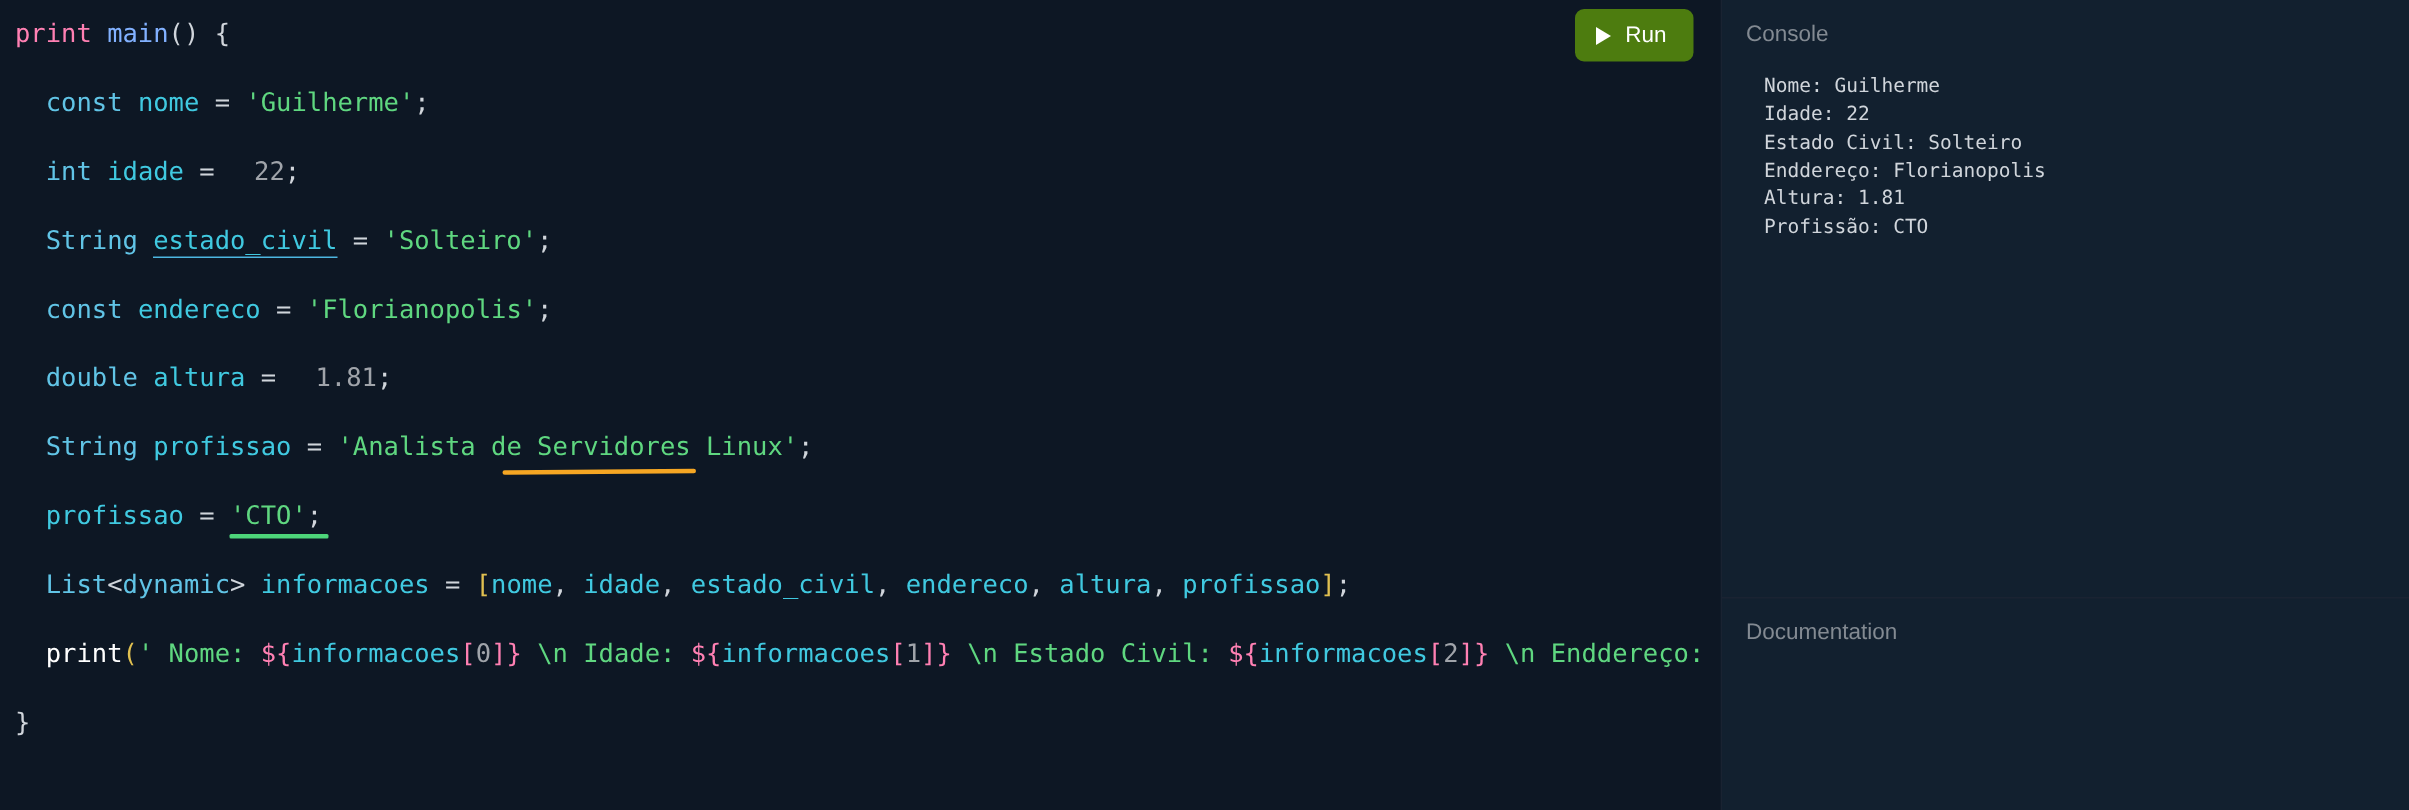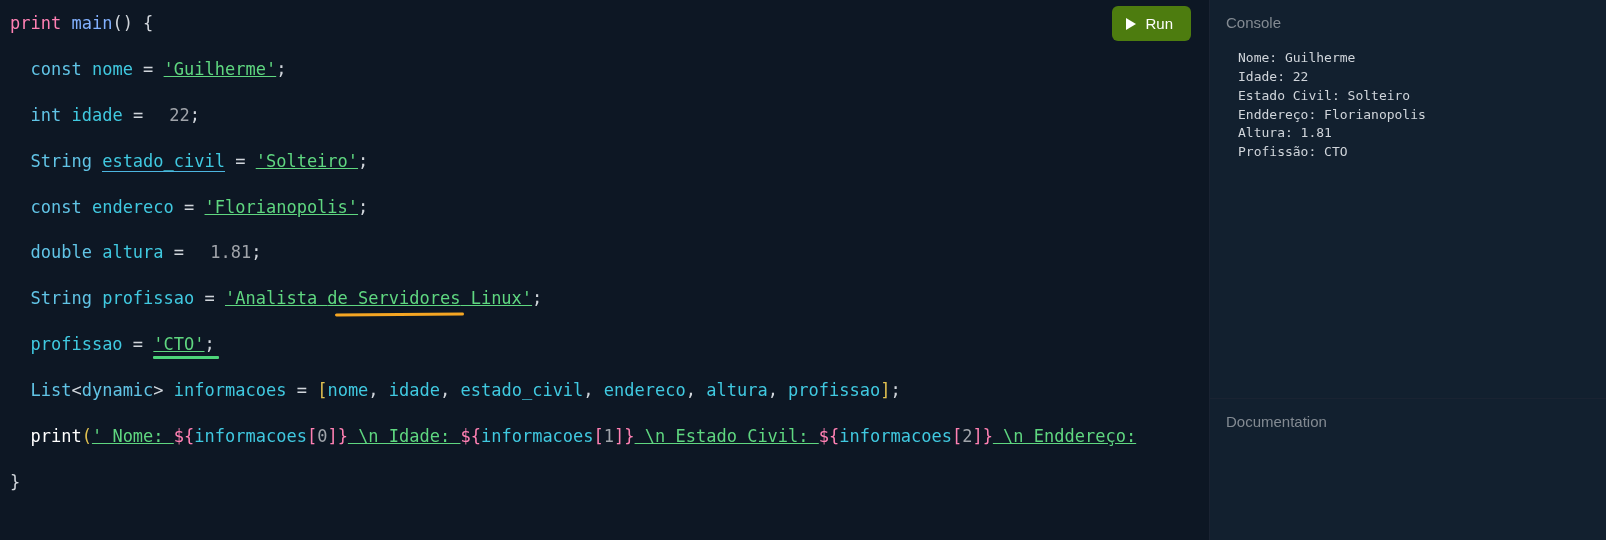--- a/index.html
+++ b/index.html
@@ -45,30 +45,30 @@
       font-size: 17px;
       line-height: 1.35;
       white-space: pre;
       color: #d0d5db;
     }
     .kw-void { color: #ff80b3; }
     .kw-type { color: #61c4e6; }
     .fn-name { color: #82b1ff; }
     .punct { color: #d0d5db; }
     .var-name { color: #40c9e0; }
-    .string { color: #5fd780; text-decoration: underline; }
+    .string { color: #5fd780; }
     .number { color: #a0a4aa; margin-left: 16px; }
     .bracket-yellow { color: #e0c050; }
     .bracket-pink { color: #ff80b3; }
     .generic { color: #d0d5db; }
     .call { color: #ffffff; }
     .interp { color: #ff80b3; }
     .interp-idx { color: #a0a4aa; }
     .right-pane {
-      width: 397px;
+      width: 459px;
       display: flex;
       flex-direction: column;
       border-left: 1px solid #1a2332;
       background: #12202f;
     }
     .panel-header {
       padding: 14px 16px 10px 16px;
       color: #838a92;
       font-size: 15px;
       font-family: -apple-system, BlinkMacSystemFont, 'Segoe UI', sans-serif;

